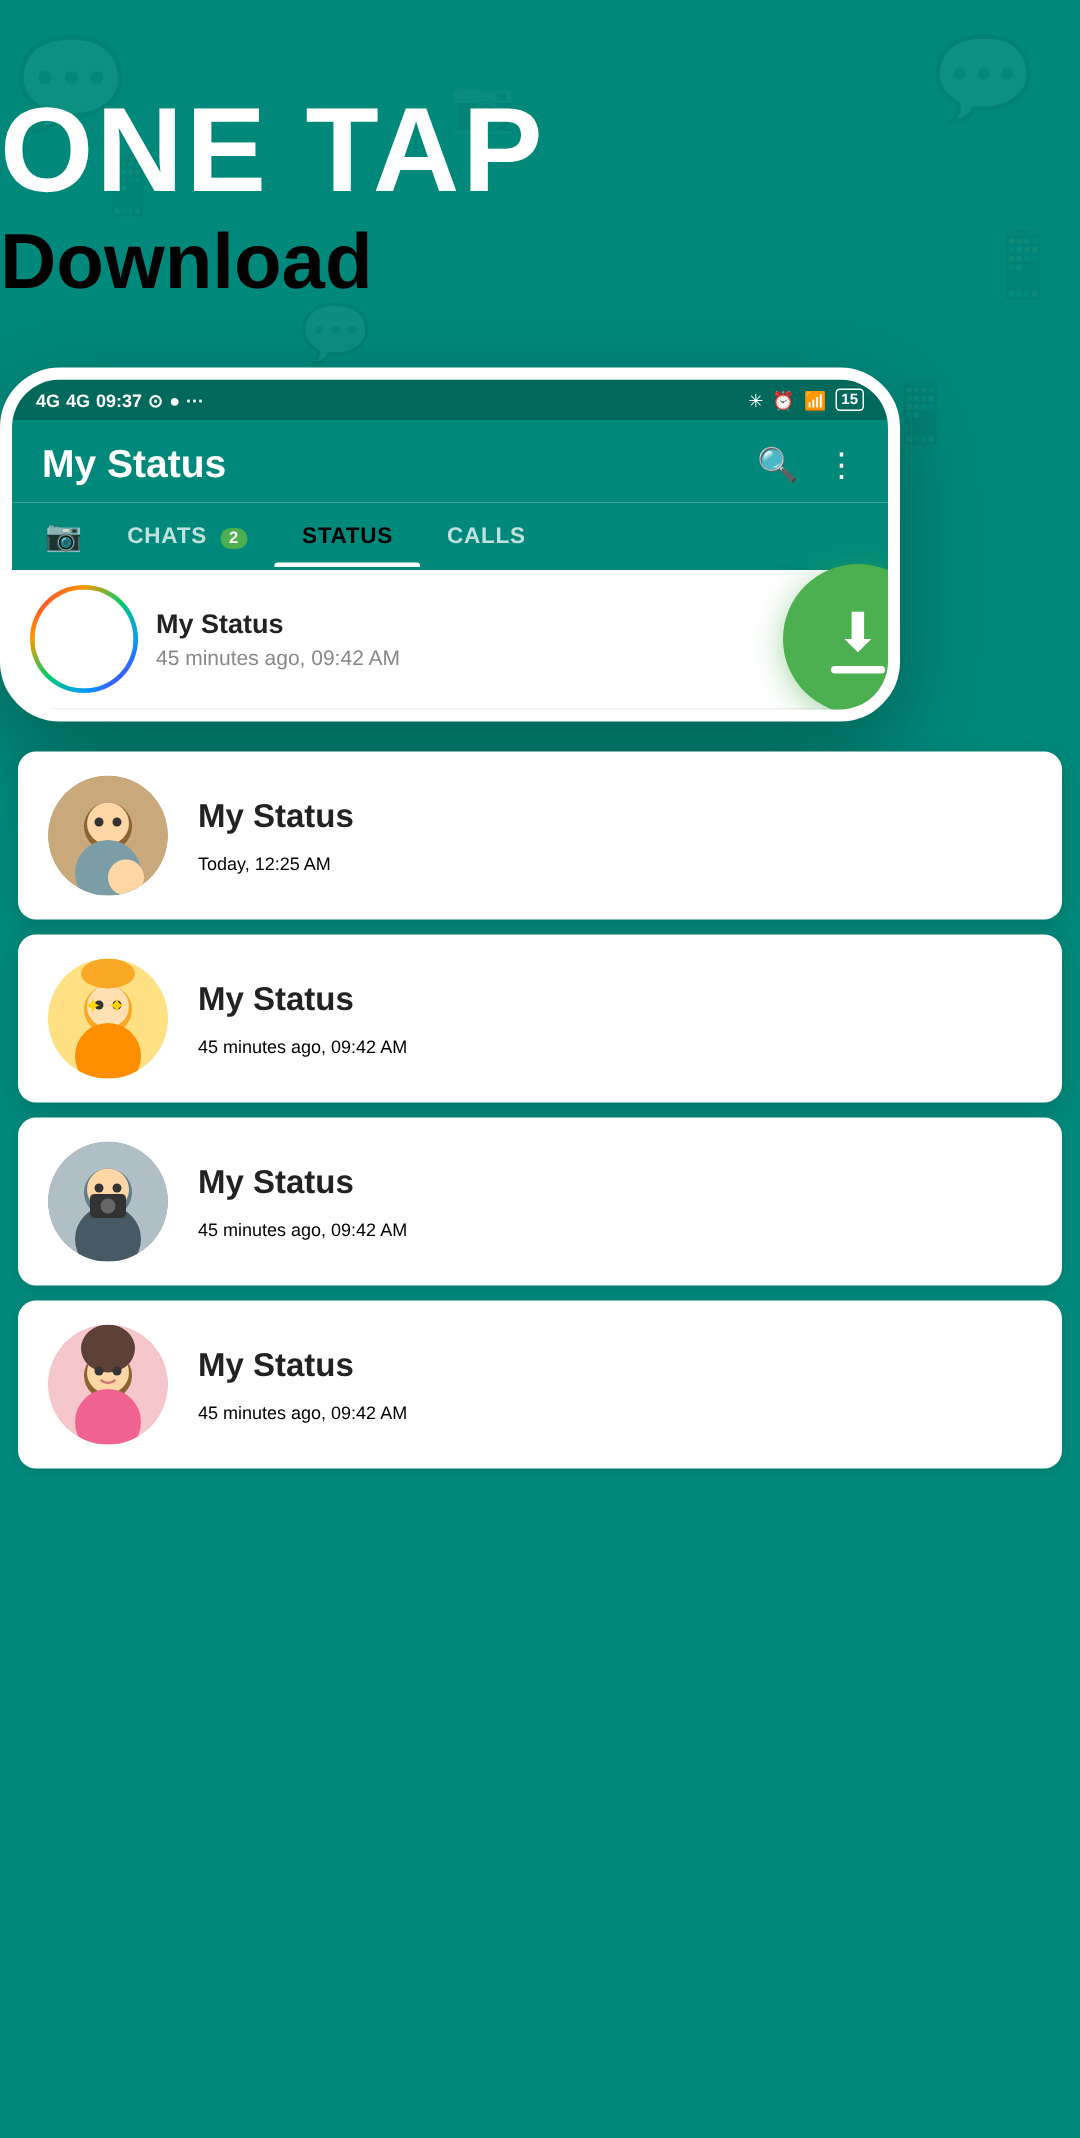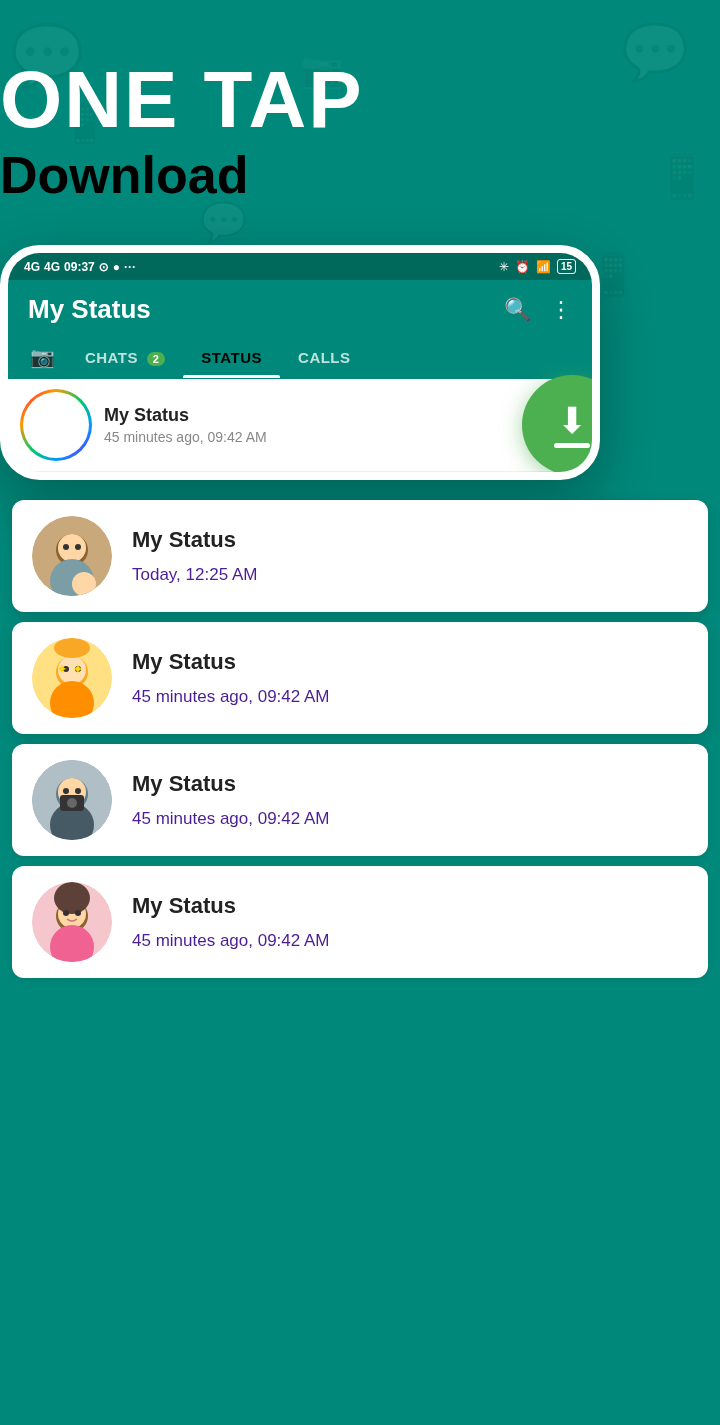--- a/index.html
+++ b/index.html
@@ -337,22 +337,22 @@
       flex: 1;
     }
 
     .list-name {
       font-size: 22px;
       font-weight: 700;
       color: #222;
     }
 
     .list-time {
-      font-size: 17px;
-      color: #4c1d95;
+      font-size: 12px;
+      color: #000000;
       margin-top: 12px;
     }
   </style>
 </head>
 <body>
 
 <div class="page-container">
 
   <div class="bg-icons">
     <div class="bg-icon-item" style="top:20px;left:10px;font-size:60px;">💬</div>

